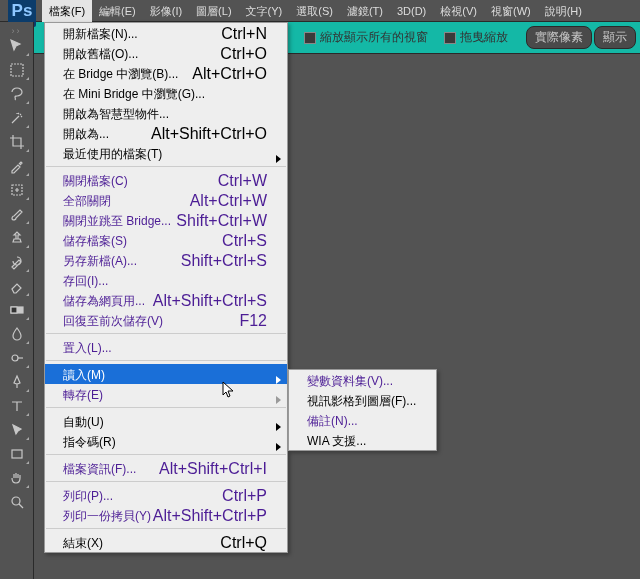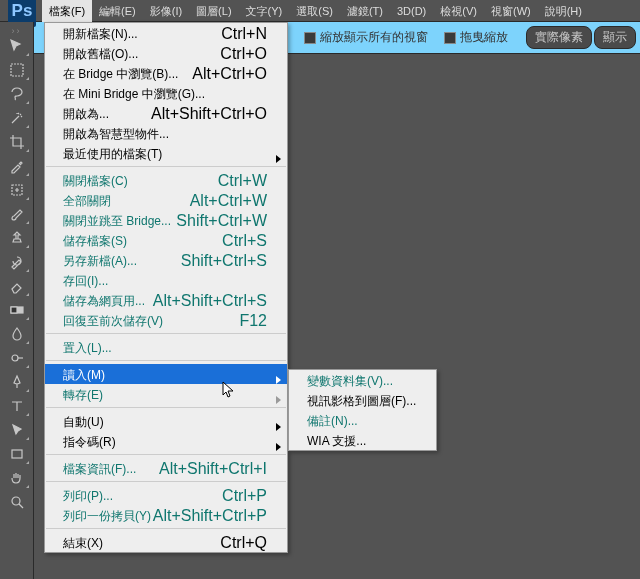--- a/index.html
+++ b/index.html
@@ -1,34 +1,34 @@
 <!DOCTYPE html>
 <html><head>
 <meta charset="utf-8">
 <style>
 *{margin:0;padding:0;box-sizing:border-box;font-family:"Microsoft JhengHei","PingFang TC",sans-serif;font-size:12px;color:#333;user-select:none}
 body{background:#535353;width:640px;height:579px;overflow:hidden;position:relative}
 .menubar{height:22px;background:#535353;border-bottom:1px solid #2a2a2a;display:flex;align-items:center;padding-left:8px}
 .ps-logo{width:28px;height:32px;background:#0b3c6b;color:#8ec7ff;font-weight:bold;font-size:17px;display:flex;align-items:center;justify-content:center;border-radius:2px;margin-right:6px}
 .menu-item{padding:0 7px;height:22px;line-height:22px;color:#ddd;font-size:11px;cursor:default}
 .menu-item.open{background:#e5e5e5;color:#000}
-.optbar{height:32px;background:#7dd3fc;border-bottom:1px solid #2a2a2a;display:flex;align-items:center;padding-left:44px;color:#c8c8c8}
+.optbar{height:32px;background:#14b8a6;border-bottom:1px solid #2a2a2a;display:flex;align-items:center;padding-left:44px;color:#c8c8c8}
 .chk{width:12px;height:12px;border:1px solid #888;background:#3a3a3a;margin-right:4px;display:inline-block;vertical-align:middle}
 .opt-grp{display:flex;align-items:center;margin-right:16px}
 .opt-btn{border:1px solid #2a2a2a;background:#4a4a4a;color:#c8c8c8;padding:2px 8px;border-radius:8px;margin-left:2px}
 .toolbox{position:absolute;left:0;top:22px;width:34px;background:#535353;border-right:1px solid #2a2a2a;height:557px;display:flex;flex-direction:column;align-items:center;padding-top:4px}
 .tool{width:26px;height:22px;display:flex;align-items:center;justify-content:center;color:#c8c8c8;margin:1px 0;position:relative}
 .tool svg{width:16px;height:16px;stroke:#c8c8c8;fill:none;stroke-width:1.2}
 .handle{width:30px;height:8px;color:#888;font-size:9px;text-align:center;letter-spacing:2px}
 .dropdown{position:absolute;background:#eee;border:1px solid #999;box-shadow:2px 2px 4px rgba(0,0,0,.3);min-width:244px}
 .dd-row{height:20px;display:flex;align-items:flex-end;padding:0 20px 0 18px;position:relative}
 .dd-row.sep{height:1px;background:#ccc;margin:3px 1px;padding:0}
 .dd-row .lbl{flex:1;color:#000}
 .dd-row .sc{color:#000;font-size:16px}
-.dd-row.dis .lbl,.dd-row.dis .sc{color:#0f766e}
+.dd-row.dis .lbl,.dd-row.dis .sc{color:#4c1d95}
 .dd-row.hi{background:#1a6fd8}
 .dd-row.hi .lbl,.dd-row.hi .sc{color:#fff}
 .dd-row .arr{position:absolute;right:6px;width:0;height:0;border-top:4px solid transparent;border-bottom:4px solid transparent;border-left:5px solid #000}
 .dd-row.dis .arr{border-left-color:#9a9a9a}
 .dd-row.hi .arr{border-left-color:#fff}
 .cursor{position:absolute;left:222px;top:381px;width:14px;height:18px;pointer-events:none;z-index:99}
 .cursor svg{width:14px;height:18px}
 .toolarr{position:absolute;right:1px;bottom:1px;width:0;height:0;border-left:3px solid transparent;border-bottom:3px solid #aaa}
 </style>
 </head>
@@ -202,25 +202,25 @@
       <span class="sc">Ctrl+O</span>
     </div>
     <div class="dd-row">
       <span class="lbl">在 Bridge 中瀏覽(B)...</span>
       <span class="sc">Alt+Ctrl+O</span>
     </div>
     <div class="dd-row">
       <span class="lbl">在 Mini Bridge 中瀏覽(G)...</span>
     </div>
     <div class="dd-row">
+      <span class="lbl">開啟為智慧型物件...</span>
+    </div>
+    <div class="dd-row">
       <span class="lbl">開啟為...</span>
       <span class="sc">Alt+Shift+Ctrl+O</span>
-    </div>
-    <div class="dd-row">
-      <span class="lbl">開啟為智慧型物件...</span>
     </div>
     <div class="dd-row">
       <span class="lbl">最近使用的檔案(T)</span>
       <span class="arr"></span>
     </div>
     <div class="dd-row sep"></div>
     <div class="dd-row dis">
       <span class="lbl">關閉檔案(C)</span>
       <span class="sc">Ctrl+W</span>
     </div>

